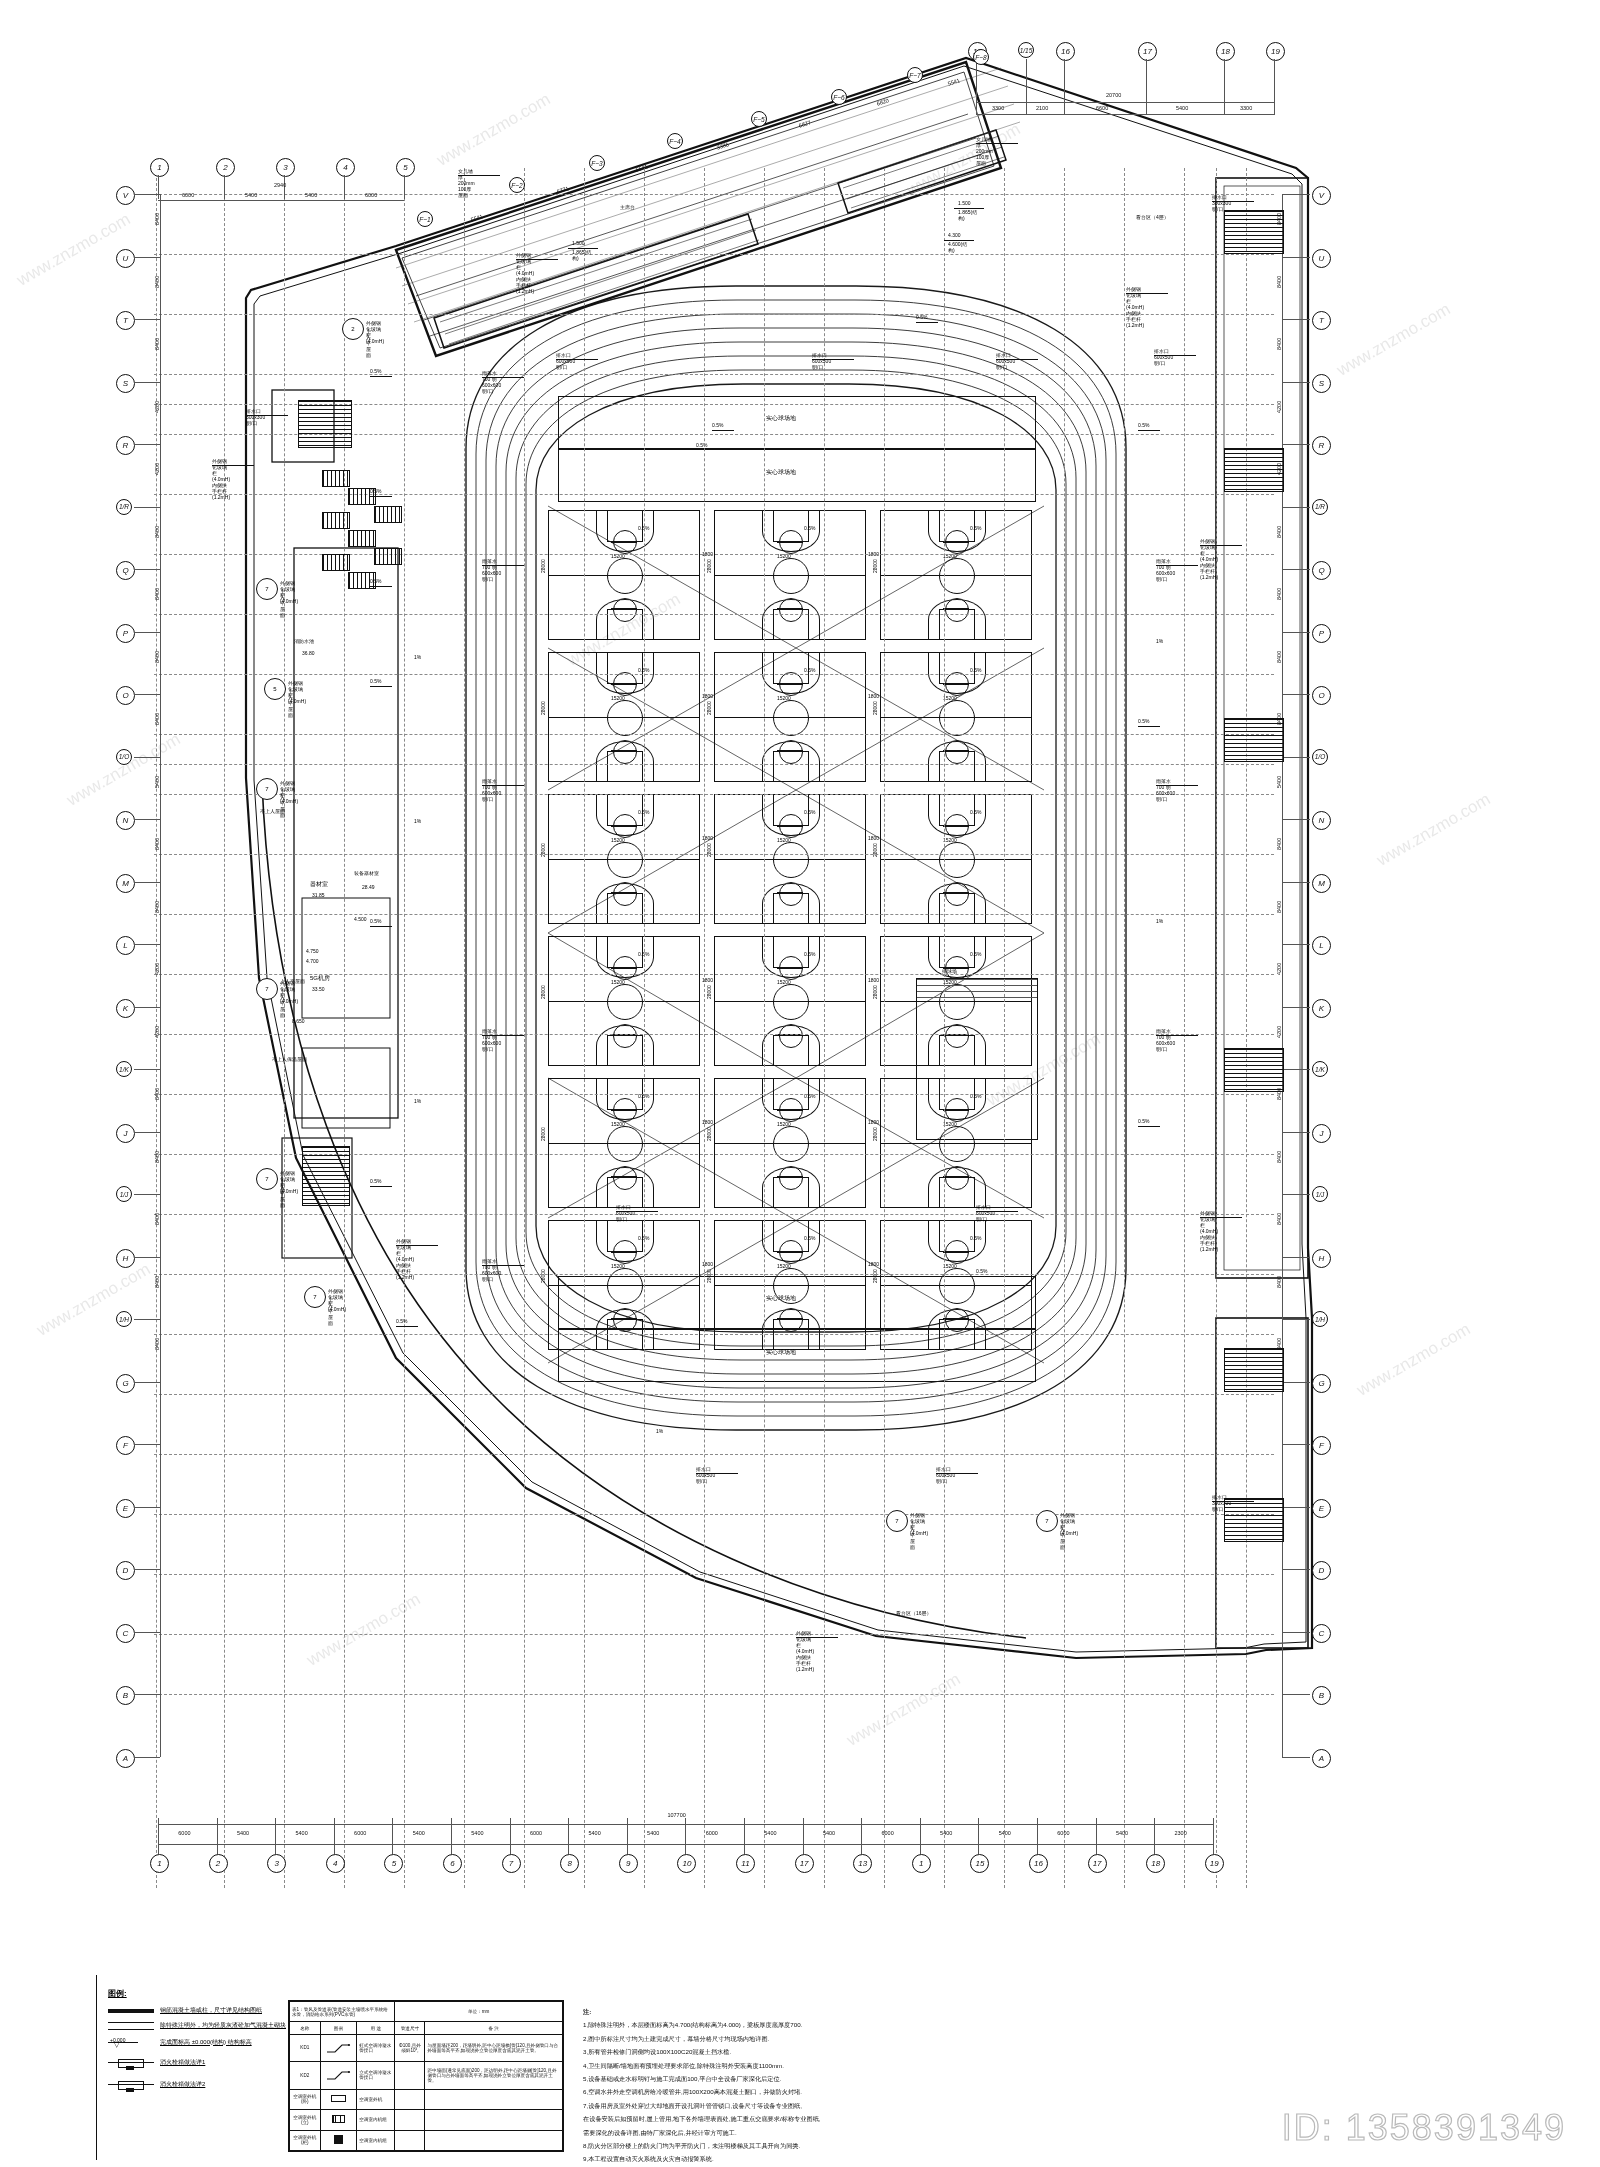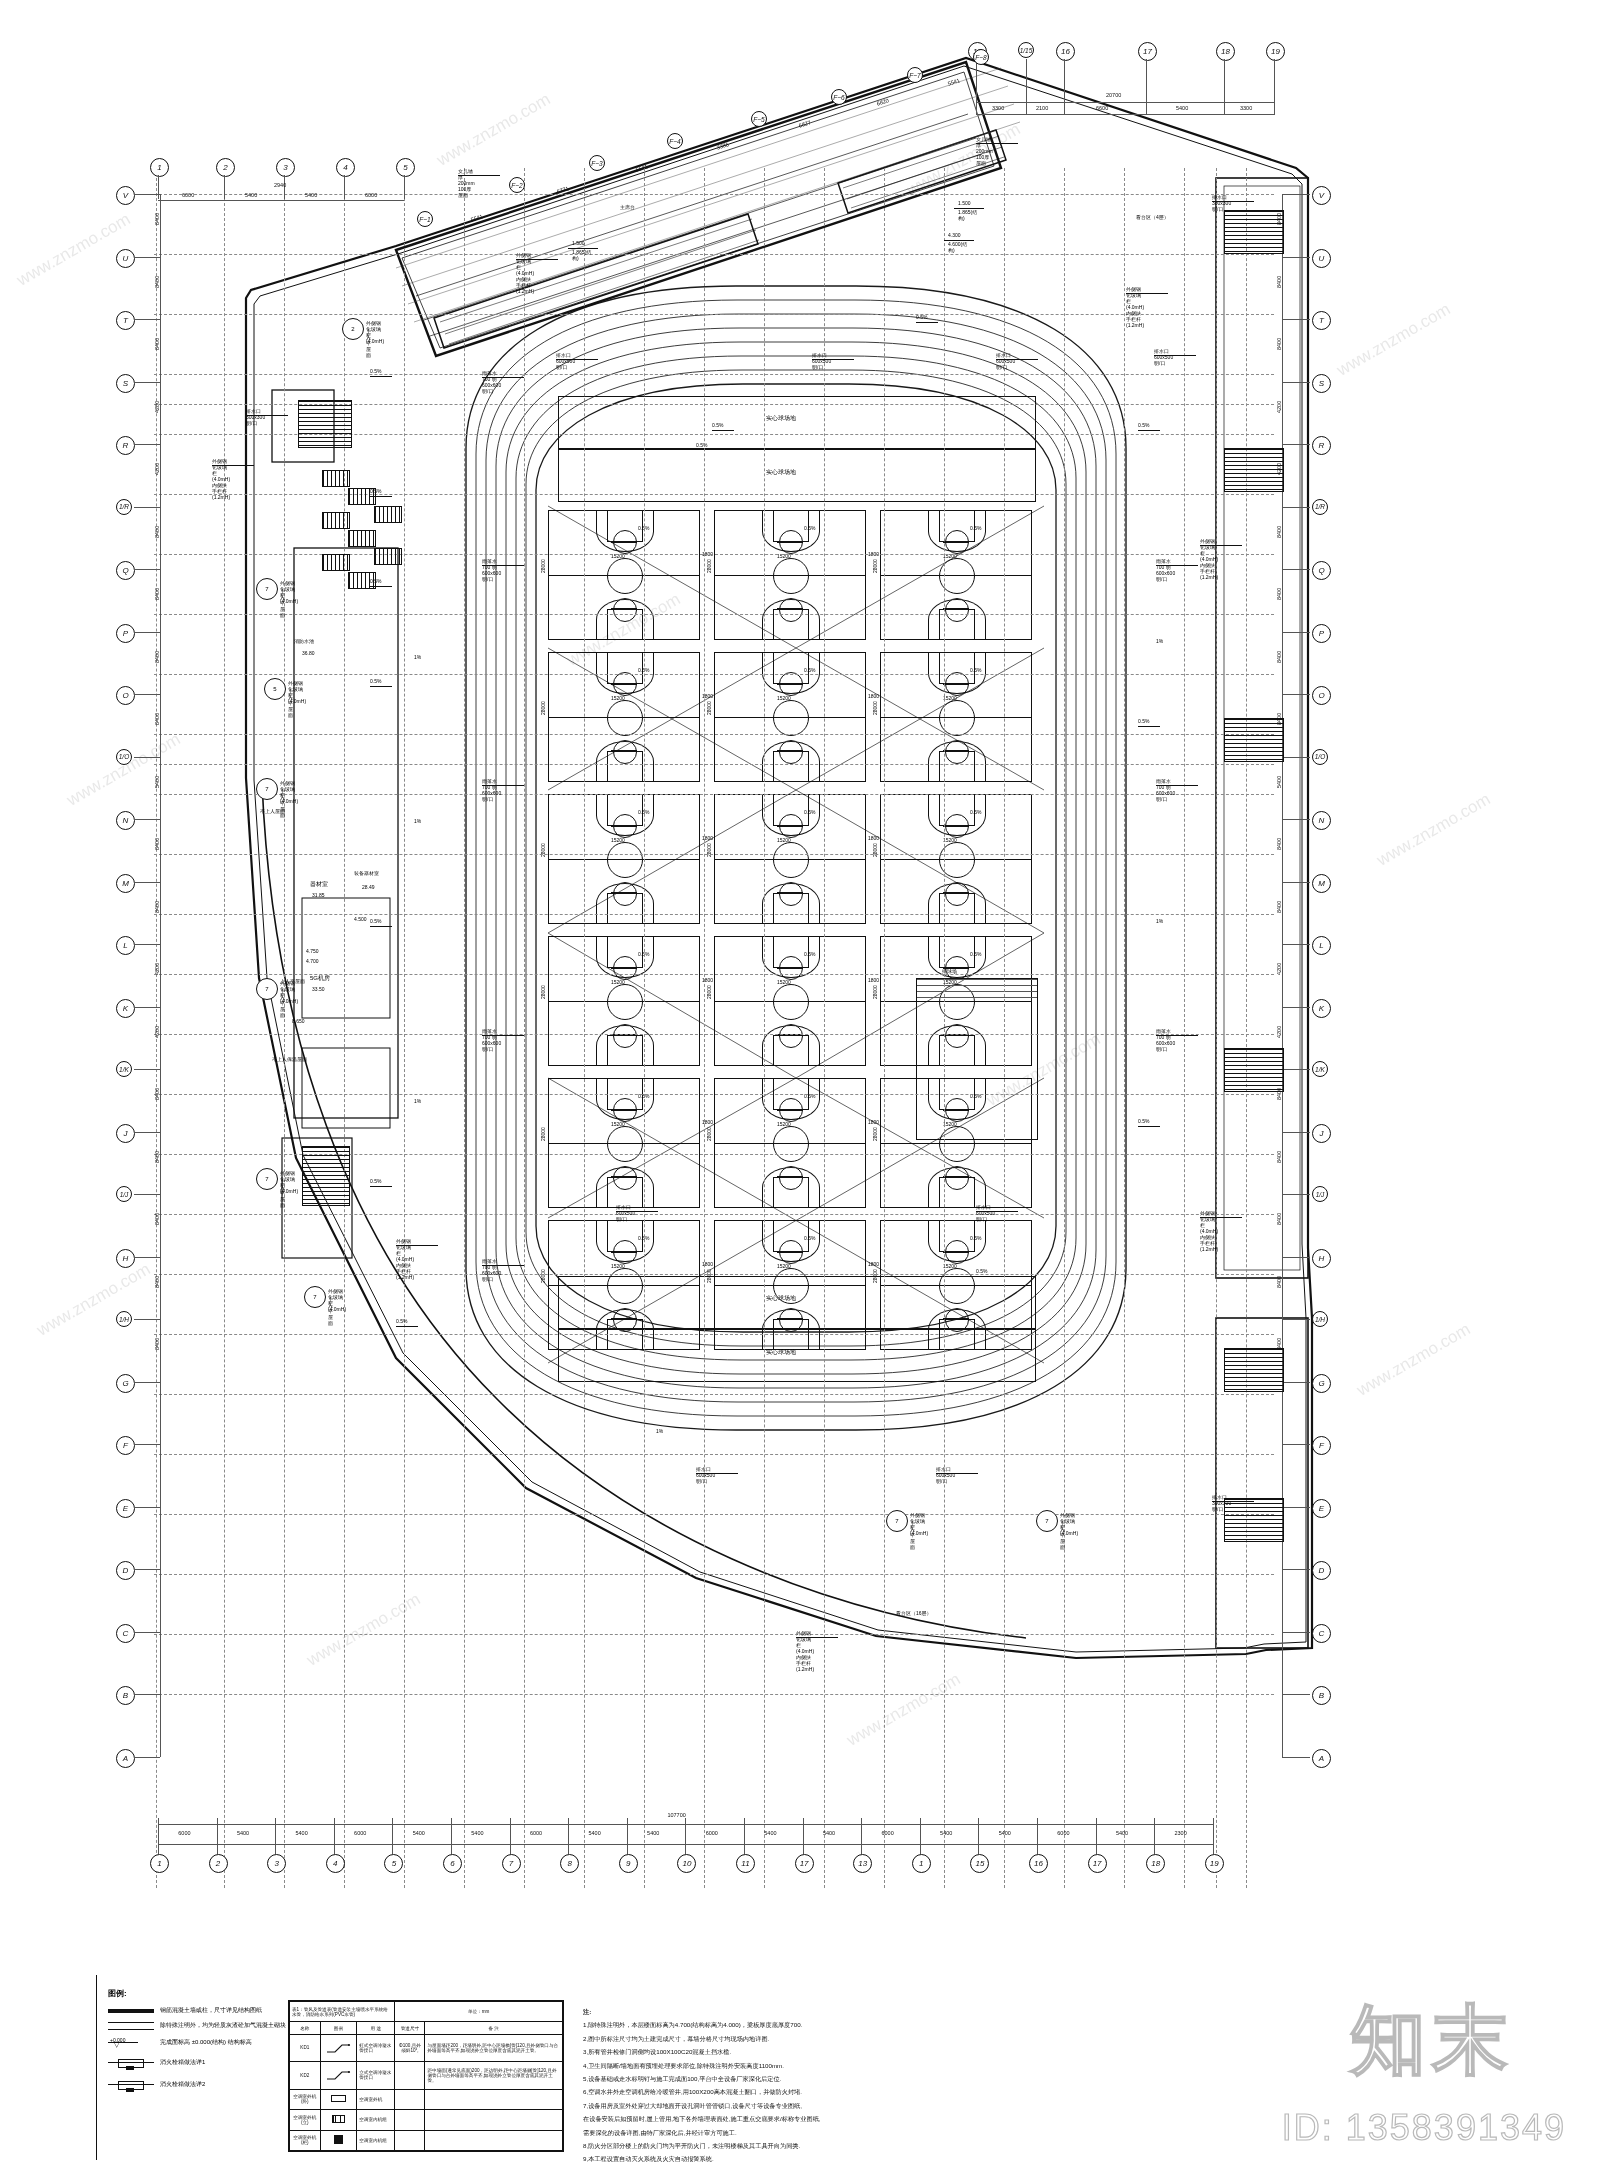--- a/index.html
+++ b/index.html
@@ -30,21 +30,21 @@
   .court{position:absolute;border:1.6px solid #111;background:transparent;}
   .court .mid{position:absolute;left:0;right:0;top:50%;height:1.4px;background:#111;}
   .court .circ{position:absolute;border:1.4px solid #111;border-radius:50%;}
   .key{position:absolute;border:1.2px solid #111;border-top:none;}
   .arcT{position:absolute;border:1.3px solid #111;border-top:none;border-radius:0 0 50% 50%;}
   .arcB{position:absolute;border:1.3px solid #111;border-bottom:none;border-radius:50% 50% 0 0;}
   .hoopC{position:absolute;border:1.4px solid #111;border-radius:50%;}
   .backb{position:absolute;height:1.6px;background:#111;}
 
   
-  #legend{position:absolute;left:108px;top:1988px;width:185px;height:165px;}
+  #legend{position:absolute;left:108px;top:1988px;width:185px;height:165px;text-decoration:underline;}
   #tablebox{position:absolute;left:288px;top:2000px;width:274px;height:150px;
             border:1.2px solid #111;}
   #notes{position:absolute;left:583px;top:2008px;width:300px;}
   #areas{position:absolute;left:1185px;top:1995px;}
   .lgrow{display:flex;align-items:center;gap:6px;margin-bottom:6px;font-size:6px;}
   .swatch-solid{width:46px;height:4px;background:#111;}
   .swatch-dbl{width:46px;height:6px;border-top:1.4px solid #111;border-bottom:1.4px solid #111;}
   table.spec{border-collapse:collapse;width:100%;height:100%;font-size:4.6px;}
   table.spec td,table.spec th{border:.7px solid #111;padding:1px 2px;text-align:center;
        vertical-align:middle;color:#111;font-weight:normal;}
@@ -1140,17 +1140,16 @@
     <div class="noteline">5,设备基础或走水标明钉与施工完成面100,平台中全设备厂家深化后定位.</div>
     <div class="noteline">6,空调水井外走空调机房给冷暖管井,用100X200高本混凝土翻口，并做防火封堵.</div>
     <div class="noteline">7,设备用房及室外处穿过大却地面开设孔洞叶管管锁口,设备尺寸等设备专业图纸,</div>
     <div class="noteline">   在设备安装后如预留时,屋上管用,地下各外墙理表面处,施工重点交底要求/标称专业图纸,</div>
     <div class="noteline">   需要深化的设备详图,由特厂家深化后,并经计审方可施工.</div>
     <div class="noteline">8,防火分区部分楼上的防火门均为平开防火门，未注明楼梯及其工具开向为同类.</div>
     <div class="noteline">9,本工程设置自动灭火系统及火灾自动报警系统.</div>
   </div>
 
 
-  <div id="bigwm">知末</div>
   <div id="idwm">ID: 1358391349</div>
 
   <div class="ln vl" style="left:96px;top:1975px;height:185px;background:#111;"></div>
 </div>
 
 </body></html>

